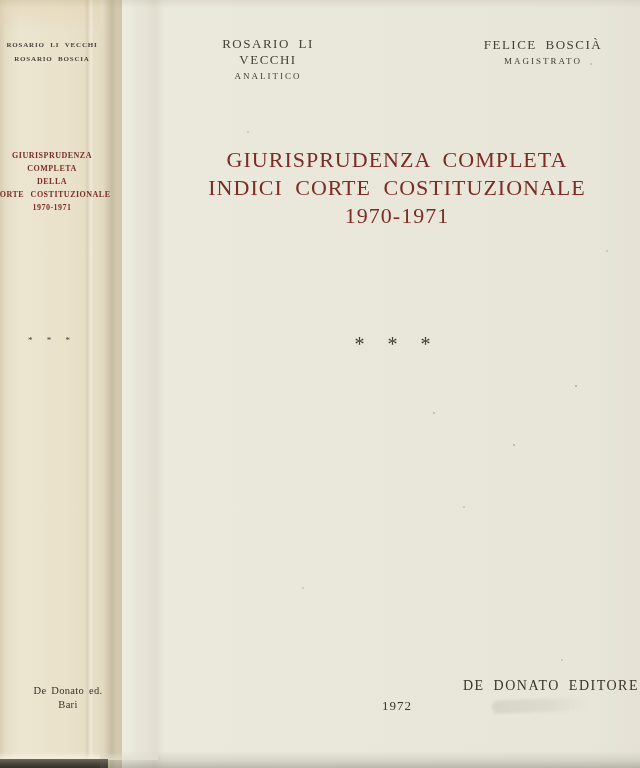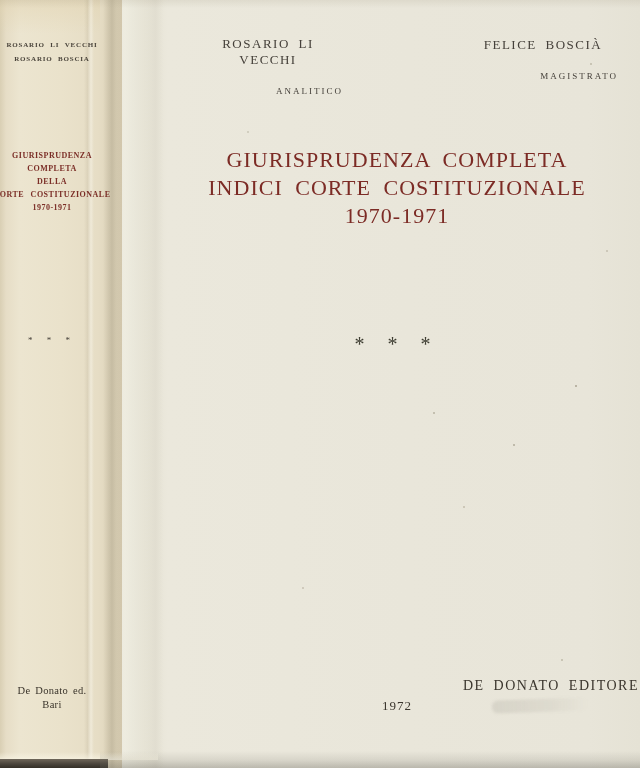--- a/index.html
+++ b/index.html
@@ -80,30 +80,30 @@
     position:absolute;left:-12px;top:149px;width:128px;text-align:center;
     font-size:8px;font-weight:bold;letter-spacing:0.5px;word-spacing:4px;
     line-height:13px;color:#7b2e27;
   }
   .spine-ornament{
     position:absolute;left:24px;top:335px;width:56px;text-align:center;
     font-size:9px;letter-spacing:6px;color:#46413a;
   }
   .spine-publisher{
     position:absolute;left:0;top:684px;width:104px;text-align:center;
-    font-size:10.5px;line-height:14px;color:#39332a;letter-spacing:0.3px;word-spacing:2px;
+    font-size:10.5px;line-height:14px;color:#39332a;letter-spacing:0.3px;word-spacing:2px;padding-left:16px;
   }
   
   .author-block{
     position:absolute;top:36px;width:150px;text-align:center;color:#45403a;
   }
   .author-left{left:193px;}
   .author-right{left:468px;top:37px;}
   .author-name{font-size:13px;letter-spacing:1.5px;word-spacing:4px;line-height:16px;}
-  .author-role{font-size:9px;letter-spacing:2px;margin-top:18px;text-align:right;}
+  .author-role{font-size:9px;letter-spacing:2px;margin-top:3px;}
   .cover-title{
     position:absolute;left:155px;top:146px;width:484px;text-align:center;
     font-size:22px;letter-spacing:1px;word-spacing:6px;line-height:28px;
     color:#7c2b25;
   }
   .cover-subtitle{
     position:absolute;left:155px;top:267px;width:484px;text-align:center;
     font-size:10.5px;font-style:italic;letter-spacing:0.8px;word-spacing:2px;
     line-height:13.5px;color:#7c2b25;
   }

